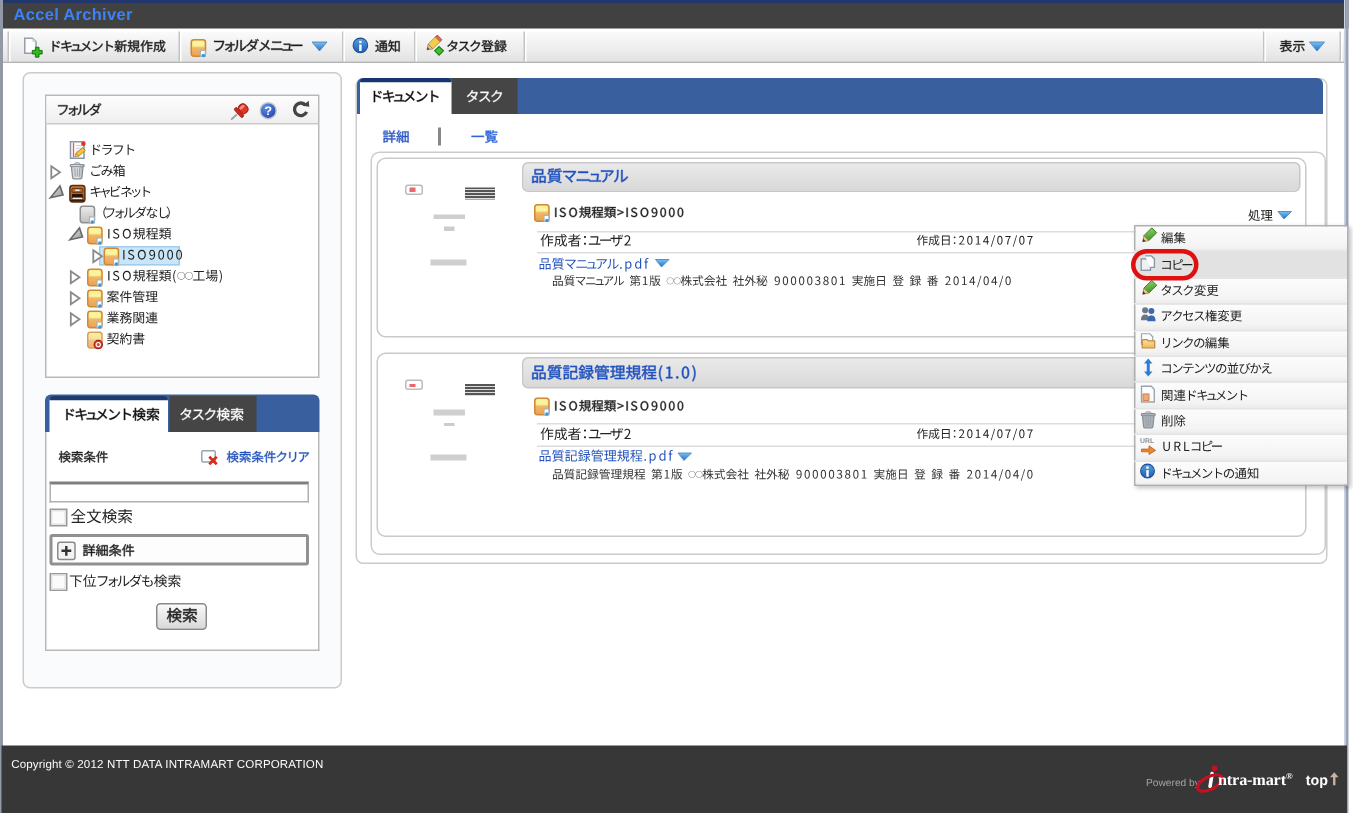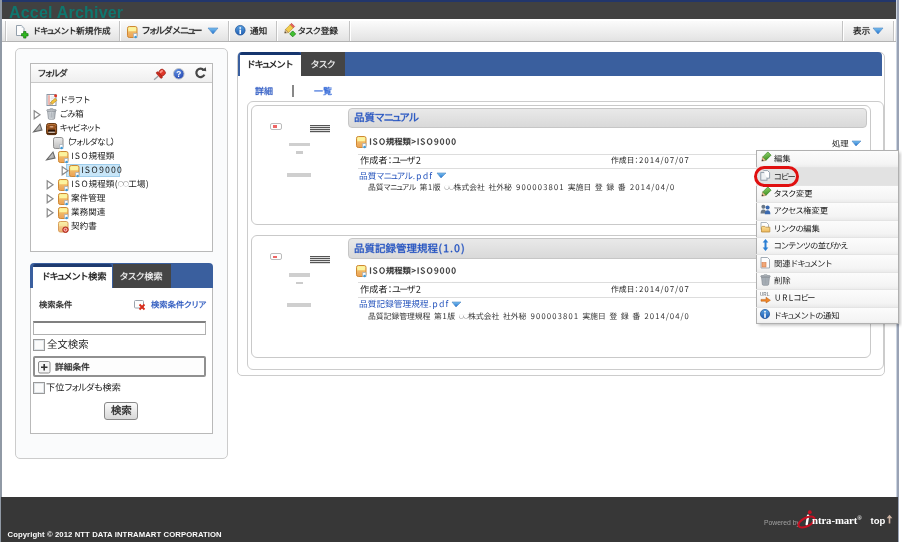--- a/index.html
+++ b/index.html
@@ -182,21 +182,21 @@
       <path id="g96C6" d="M265 842C221 750 139 634 27 546C44 535 69 513 81 496C115 524 146 554 174 585V290H460V228H54V165H397C301 92 155 26 29 -6C46 -22 67 -50 79 -69C207 -29 357 47 460 135V-79H535V138C637 52 789 -23 920 -61C931 -42 952 -15 968 1C842 31 697 94 601 165H947V228H535V290H920V350H552V419H843V473H552V540H840V594H552V660H881V722H551C571 754 592 792 610 829L526 840C515 806 494 760 474 722H281C304 758 325 793 343 827ZM480 540V473H246V540ZM480 594H246V660H480ZM480 419V350H246V419Z"></path>
       <path id="g985E" d="M399 819C386 783 362 730 342 696L393 677C414 709 439 755 463 799ZM71 796C96 760 119 711 127 678L183 701C174 733 149 781 124 817ZM582 422H852V326H582ZM582 270H852V172H582ZM582 574H852V479H582ZM605 94C566 50 484 -1 411 -30C427 -42 449 -65 461 -80C535 -49 619 4 671 56ZM751 51C810 13 884 -43 919 -80L978 -39C939 -1 864 53 806 89ZM228 365V282H53V216H226C217 139 179 57 34 -6C48 -19 67 -46 75 -63C185 -14 241 47 269 110C324 68 386 19 418 -13L467 38C426 75 349 132 289 175C291 188 293 202 294 216H479V282H296V365ZM229 829V662H53V601H207C164 537 97 472 35 439C50 427 70 404 80 389C132 422 187 476 229 536V387H296V526C346 491 412 440 439 415L480 470C453 490 336 565 296 587V601H473V662H296V829ZM513 634V113H924V634H720L752 728H955V793H480V728H670C664 698 656 663 648 634Z"></path>
       <path id="gFF08" d="M695 380C695 185 774 26 894 -96L954 -65C839 54 768 202 768 380C768 558 839 706 954 825L894 856C774 734 695 575 695 380Z"></path>
       <path id="gFF09" d="M305 380C305 575 226 734 106 856L46 825C161 706 232 558 232 380C232 202 161 54 46 -65L106 -96C226 26 305 185 305 380Z"></path>
       <path id="gFF1A" d="M500 544C540 544 576 573 576 619C576 665 540 694 500 694C460 694 424 665 424 619C424 573 460 544 500 544ZM500 54C540 54 576 84 576 129C576 175 540 205 500 205C460 205 424 175 424 129C424 84 460 54 500 54Z"></path>
     </defs>
   </svg>
 
 <div class="abs" style="left:0;top:0;width:899px;height:2px;background:#22366b"></div>
 <div class="abs" style="left:0;top:2px;width:899px;height:17px;background:#414141"></div>
-<div class="abs" style="left:9px;top:4px;font-size:16px;font-weight:bold;color:#0f766e;letter-spacing:0.2px">Accel Archiver</div>
+<div class="abs" style="left:9px;top:4px;font-size:11px;font-weight:bold;color:#3b82f6;letter-spacing:0.2px">Accel Archiver</div>
 <div class="abs" style="left:1px;top:20.5px;width:897px;height:21px;background:linear-gradient(#fbfbfb,#e9e9e9 75%,#e2e2e2);border-bottom:1px solid #b3b3b3"></div>
 <div class="abs" style="left:0;top:0;width:1.5px;height:542px;background:#9099a5"></div>
 <div class="abs" style="left:895.5px;top:0;width:1.5px;height:542px;background:#ccd5e2"></div>
 <div class="abs" style="left:897px;top:0;width:2px;height:542px;background:#9aa3b5"></div>
 
 <div class="abs" style="left:4.5px;top:21px;width:1px;height:20px;background:#c3c3c3"></div>
 <div class="abs" style="left:5.5px;top:21px;width:1px;height:20px;background:#fff"></div>
 <div class="abs" style="left:118.5px;top:21px;width:1px;height:20px;background:#c3c3c3"></div>
 <div class="abs" style="left:119.5px;top:21px;width:1px;height:20px;background:#fff"></div>
 <div class="abs" style="left:227.5px;top:21px;width:1px;height:20px;background:#c3c3c3"></div>
@@ -261,21 +261,21 @@
 <div class="abs" style="left:756px;top:219.6px;width:142px;height:1px;background:#e4e4e4"></div>
 <div class="abs" style="left:756px;top:237.0px;width:142px;height:1px;background:#e4e4e4"></div>
 <div class="abs" style="left:756px;top:254.4px;width:142px;height:1px;background:#e4e4e4"></div>
 <div class="abs" style="left:756px;top:271.8px;width:142px;height:1px;background:#e4e4e4"></div>
 <div class="abs" style="left:756px;top:289.2px;width:142px;height:1px;background:#e4e4e4"></div>
 <div class="abs" style="left:756px;top:306.6px;width:142px;height:1px;background:#e4e4e4"></div>
 
 <div class="abs" style="left:753.5px;top:166px;width:45px;height:20.5px;border:3.5px solid #e01010;border-radius:11px"></div>
 
 <div class="abs" style="left:1px;top:497px;width:897px;height:44.5px;background:#373737"></div>
-<div class="abs" style="left:7.5px;top:530px;font-size:7.7px;font-weight:bold;color:#fbfbfb;letter-spacing:0.1px">Copyright © 2012 NTT DATA INTRAMART CORPORATION</div>
+<div class="abs" style="left:7.5px;top:505px;font-size:7.7px;font-weight:normal;color:#fbfbfb;letter-spacing:0.1px">Copyright © 2012 NTT DATA INTRAMART CORPORATION</div>
 <div class="abs" style="left:764px;top:519px;font-size:6.8px;color:#a2a2a2">Powered by</div>
 <svg class="ic" style="left:795px;top:505px" width="26" height="26">
 <rect x="11.2" y="9.5" width="2.4" height="11" rx="1.1" fill="#fff" transform="rotate(9 12.4 15)"></rect>
 <ellipse cx="11.5" cy="17" rx="8.8" ry="4.2" fill="none" stroke="#c61022" stroke-width="2.1" transform="rotate(-27 11.5 17)"></ellipse>
 <circle cx="14.8" cy="7.2" r="1.9" fill="#c61022"></circle>
   </svg>
 <div class="abs" style="left:812px;top:513.5px;font-size:10.8px;font-weight:bold;color:#fff;font-family:'Liberation Serif',serif;letter-spacing:-0.1px">ntra-mart<span style="font-size:6px;vertical-align:4px">®</span></div>
 <div class="abs" style="left:870.5px;top:514.5px;font-size:9.5px;font-weight:bold;color:#fff">top</div>
 <svg class="ic" style="left:884.5px;top:514px" width="9" height="11">
     <path d="M4.5,2.5 L4.5,9.5" stroke="#c9b0a0" stroke-width="1.6"></path>

